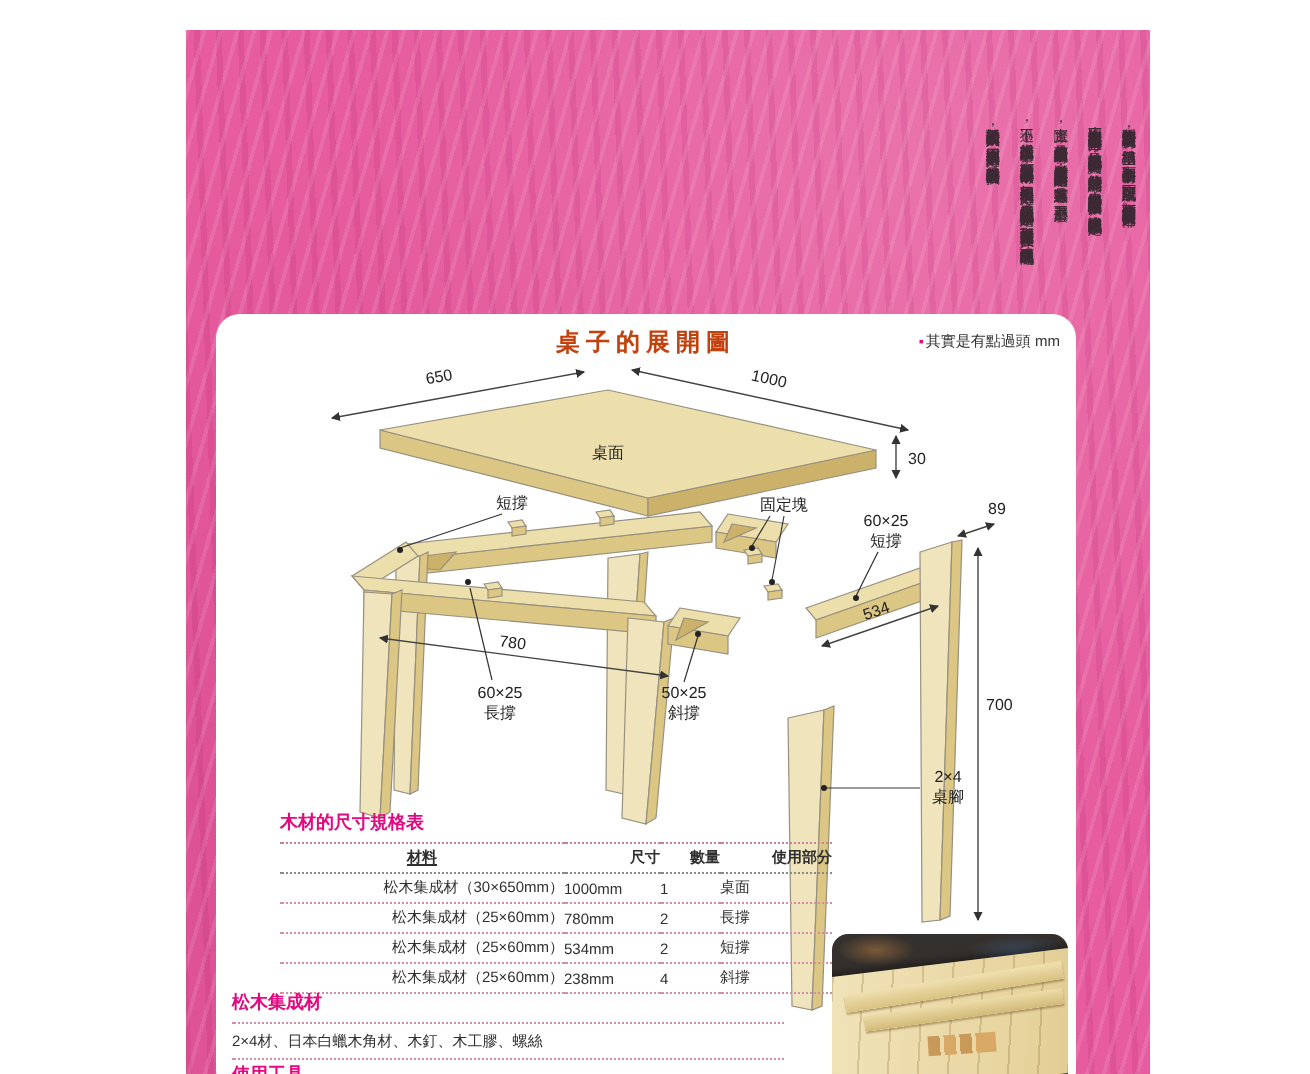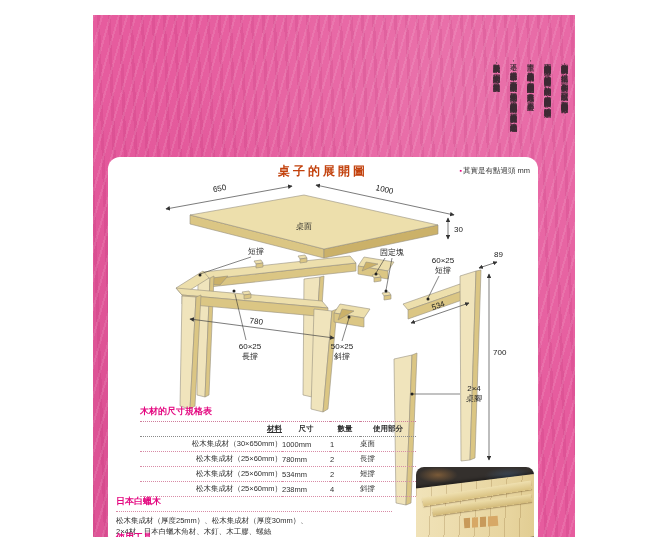--- a/index.html
+++ b/index.html
@@ -55,24 +55,24 @@
   .dimline{stroke:#444;stroke-width:.7;fill:none;}
   .leader{stroke:#333;stroke-width:.6;fill:none;}
   .dimtxt{font-size:8px;fill:#222;font-family:"Liberation Sans","DejaVu Sans",sans-serif;}
   .lbltxt{font-size:8px;fill:#222;font-family:"Liberation Sans","DejaVu Sans",sans-serif;}
   .dot{fill:#222;}
   
   .spec{position:absolute;left:8px;top:248px;width:276px;margin-left:24px;}
   .sec-title{font-size:9px;font-weight:bold;color:#E40980;margin:0 0 3px 0;}
   table.spec-table{width:100%;border-collapse:collapse;font-size:7.5px;color:#2f2f2f;table-layout:fixed;}
   table.spec-table th{
-    font-weight:bold;text-align:center;padding:2px 0;
+    font-weight:bold;text-align:right;padding:2px 0;
     border-top:1px dotted #cf7d9b;border-bottom:1px dotted #8a8a8a;
   }
-  table.spec-table th.c-mat{text-align:right;text-decoration:underline;}
+  table.spec-table th.c-mat{text-align:center;text-decoration:underline;}
   table.spec-table td{padding:2px 0;border-bottom:1px dotted #d88ba6;text-align:left;}
   table.spec-table td.c-mat{text-align:right;}
   .col-mat{width:142px}.col-size{width:48px}.col-qty{width:30px}.col-use{width:56px}
   
   .materials{position:absolute;left:8px;top:338px;width:276px;}
   .materials .mat-body{
     border-top:1px dotted #d88ba6;border-bottom:1px dotted #d88ba6;
     padding:3px 0;font-size:7.5px;color:#2f2f2f;line-height:11px;
   }
   .tools{position:absolute;left:8px;top:374px;width:276px;}
@@ -290,23 +290,22 @@
           <td class="c-mat">松木集成材（25×60mm）</td>
           <td>238mm</td>
           <td>4</td>
           <td>斜撐</td>
         </tr>
       </tbody>
     </table>
   </div>
 
   <div class="materials">
-    <div class="sec-title">日本白蠟木</div>
+    <div class="sec-title">松木集成材</div>
     <div class="mat-body">
-      <div>松木集成材（厚度25mm）、松木集成材（厚度30mm）、</div>
       <div>2×4材、日本白蠟木角材、木釘、木工膠、螺絲</div>
     </div>
   </div>
 
   <div class="tools">
     <div class="sec-title">使用工具</div>
   </div>
 
   <div class="photo">
     <div class="ph-blob1"></div>

